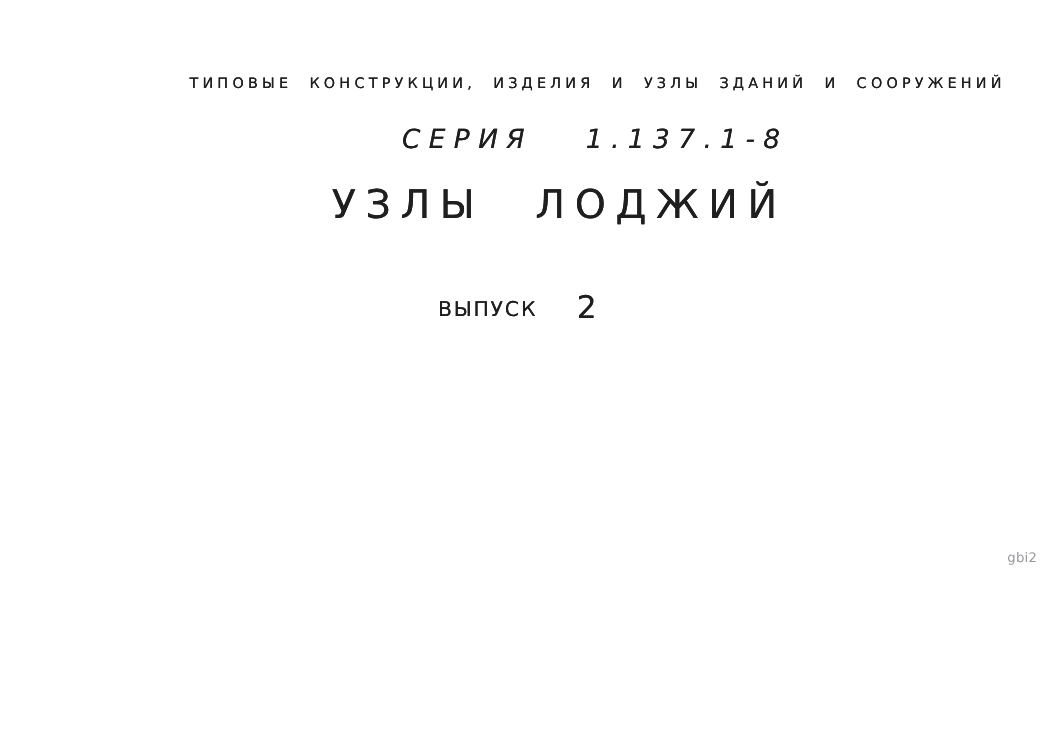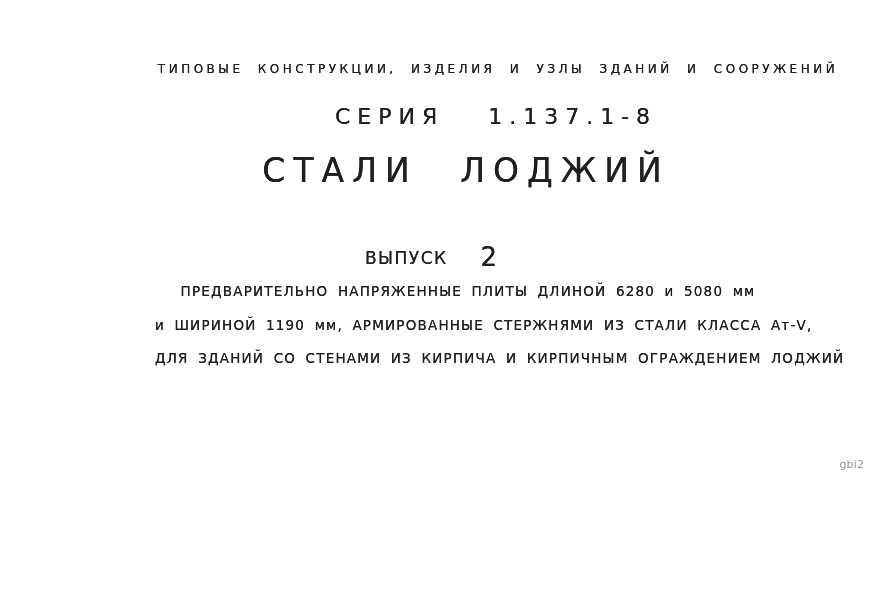--- a/index.html
+++ b/index.html
@@ -30,20 +30,21 @@
     top:34px; left:474px;
     font-size:12px;
     letter-spacing:3.5px;
     word-spacing:7px;
   }
   .series-line{
     top:76px; left:472px;
     font-size:22px;
     letter-spacing:7px;
     word-spacing:30px;
+    font-style:italic;
   }
   .title-line{
     top:123px; left:442px;
     font-size:33px;
     letter-spacing:8px;
     word-spacing:24px;
   }
   .subtitle-line{
     top:175px; left:440px;
     font-size:18px;
@@ -107,33 +108,28 @@
 </style>
 </head>
 <body style="background: rgb(255, 255, 255);">
 
 <div class="page">
 
   <div class="line header-line">ТИПОВЫЕ  КОНСТРУКЦИИ,  ИЗДЕЛИЯ  И  УЗЛЫ  ЗДАНИЙ  И  СООРУЖЕНИЙ</div>
 
   <div class="line series-line">СЕРИЯ  1.137.1-8</div>
 
-  <div class="line title-line">СТАЛИ  ЛОДЖИЙ</div>
+  <div class="line title-line">УЗЛЫ  ЛОДЖИЙ</div>
 
 
   <div class="line issue-line">
     <span>ВЫПУСК</span>
     <span class="issue-number">2</span>
   </div>
 
-  <div class="description">
-    <div>ПРЕДВАРИТЕЛЬНО  НАПРЯЖЕННЫЕ  ПЛИТЫ  ДЛИНОЙ  6280 и 5080 мм</div>
-    <div>и ШИРИНОЙ  1190 мм,  АРМИРОВАННЫЕ  СТЕРЖНЯМИ  ИЗ  СТАЛИ  КЛАССА Ат-V,</div>
-    <div>ДЛЯ ЗДАНИЙ  СО СТЕНАМИ  ИЗ  КИРПИЧА  И КИРПИЧНЫМ  ОГРАЖДЕНИЕМ  ЛОДЖИЙ</div>
-  </div>
 
 
   <div class="watermark">gbi22.ru</div>
 
   <div class="scan-speck speck-1"></div>
   <div class="scan-speck speck-2"></div>
   <div class="scan-strip"></div>
 
 </div>
 

